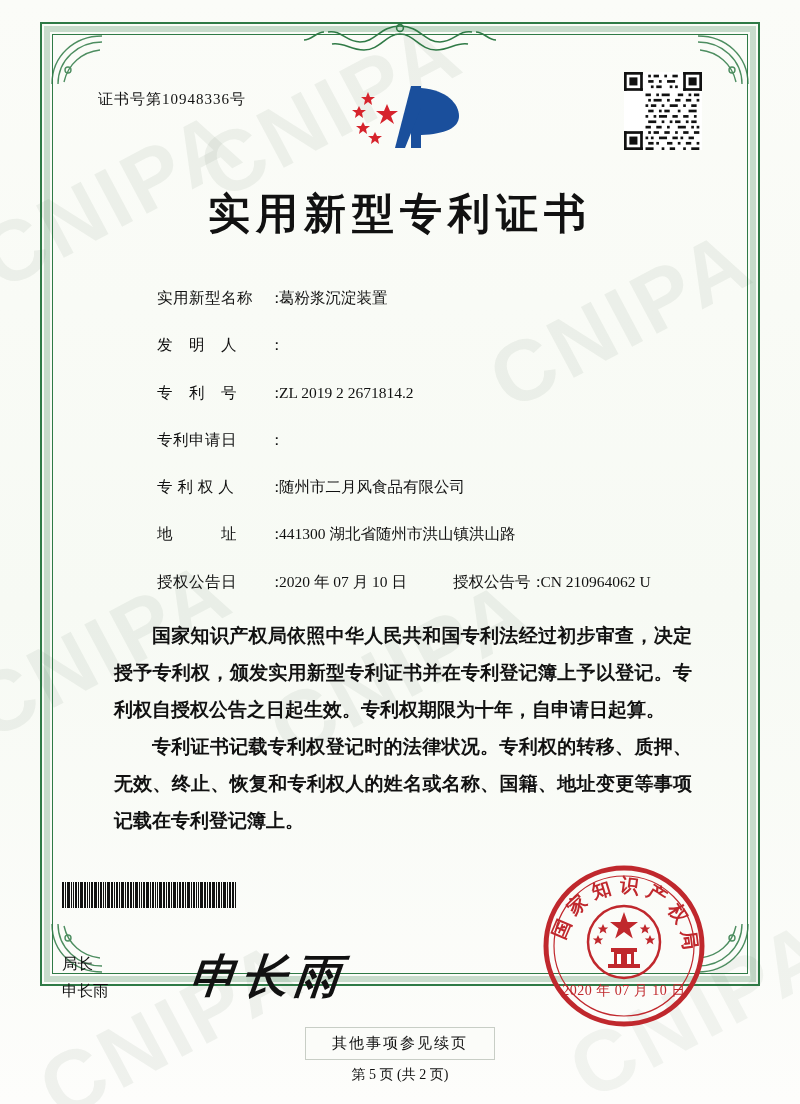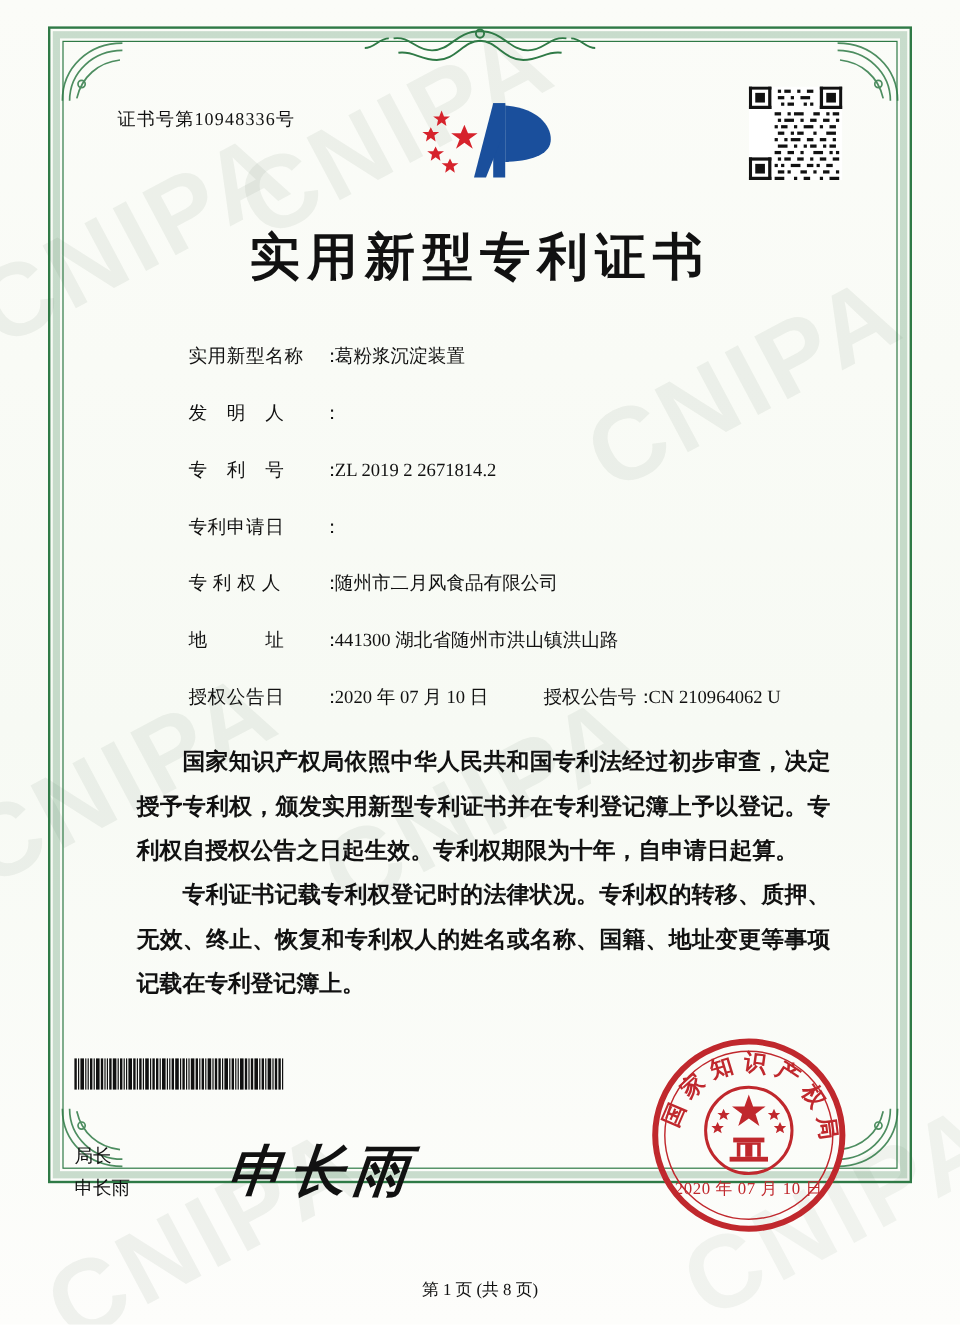--- a/index.html
+++ b/index.html
@@ -535,16 +535,17 @@
 
     <defs>
       <path id="sealArc" d="M 24 90 A 60 60 0 0 1 144 90"></path>
     </defs>
     <text font-family="'DejaVu Serif', serif" font-size="19" font-weight="700" fill="#c0282d" letter-spacing="7">
       <textPath href="#sealArc" startOffset="6%">国家知识产权局</textPath>
     </text>
   </svg>
   <div class="seal-date">2020 年 07 月 10 日</div>
 
-  <div class="pageno">第 1 页 (共 8 页)</div>
-
+  <div class="pageno">第 5 页 (共 2 页)</div>
+
+  <div class="footnote">其他事项参见续页</div>
 
 </div>
 
 </body></html>

